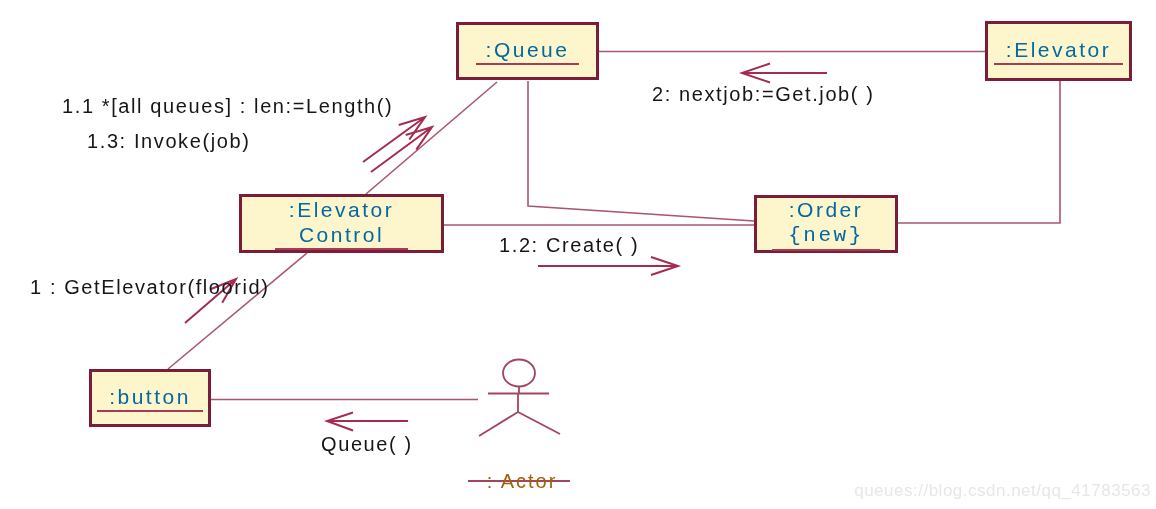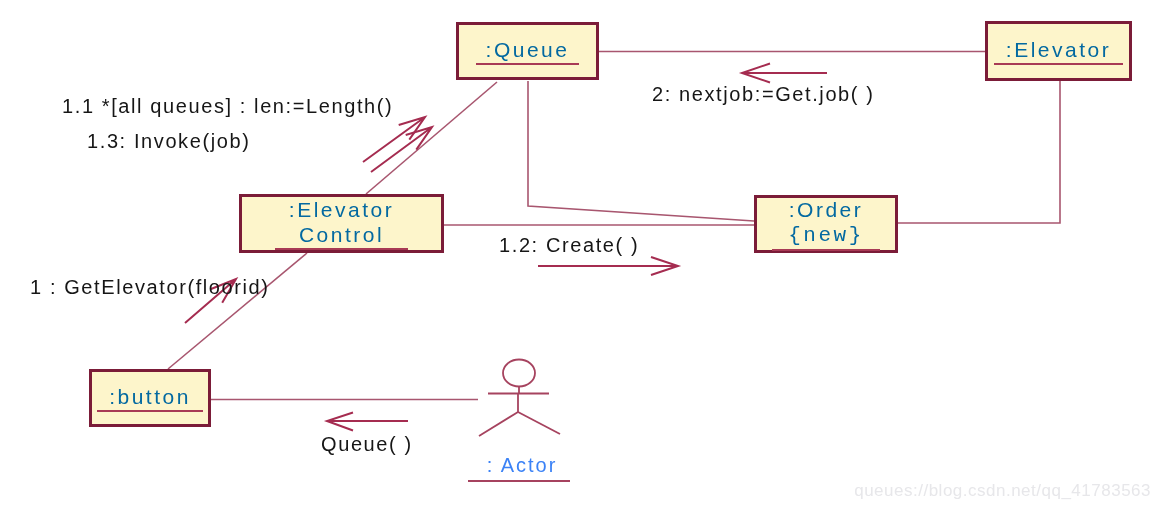--- a/index.html
+++ b/index.html
@@ -41,23 +41,23 @@
   .msg {
     position: absolute;
     color: #161616;
     font-size: 20px;
     letter-spacing: 1.6px;
     white-space: nowrap;
     z-index: 2;
   }
   .actor-label {
     position: absolute;
-    left: 462px; top: 454px; width: 120px;
+    left: 462px; top: 470px; width: 120px;
     text-align: center;
-    color: #3b82f6;
+    color: #a16207;
     font-size: 20px;
     letter-spacing: 2px;
     z-index: 2;
   }
   .watermark {
     position: absolute;
     right: 5px; bottom: 8px;
     color: var(--watermark, #e7e7ea);
     font-size: 17px;
     letter-spacing: 0.5px;

